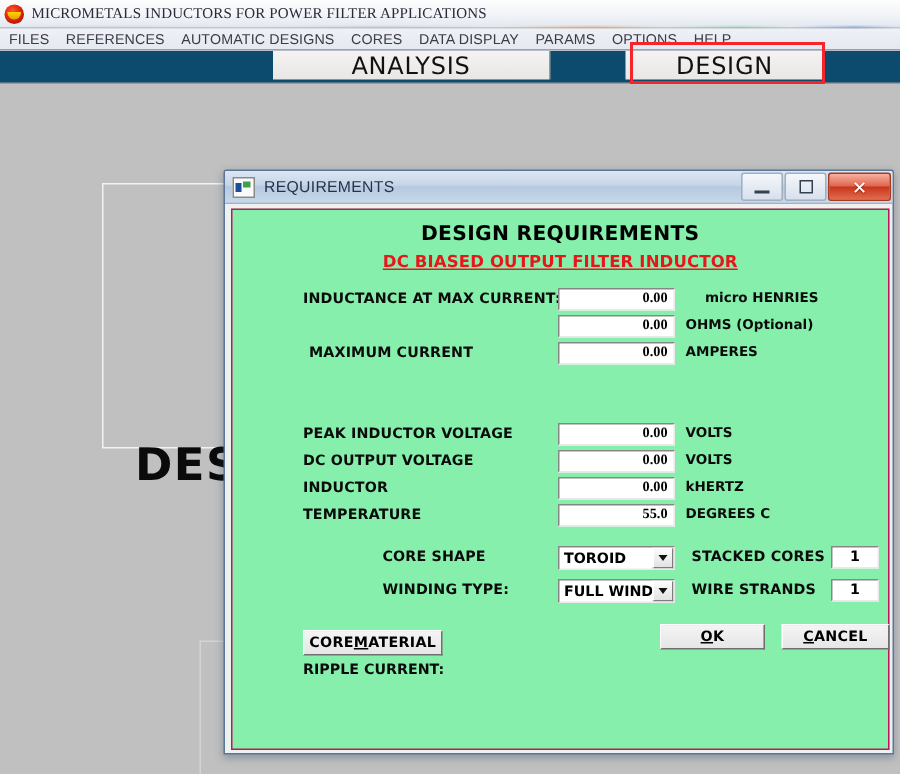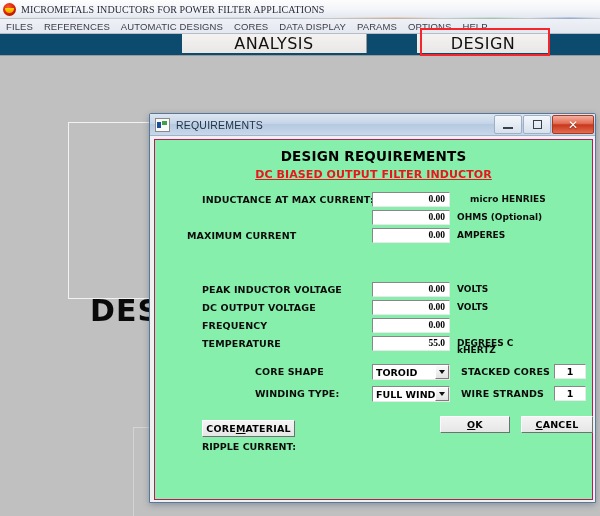--- a/index.html
+++ b/index.html
@@ -477,41 +477,41 @@
         <span class="finput" style="left:217px;">0.00</span>
         <span class="funit" style="left:302px;padding-left:13px;">micro HENRIES</span>
       </div>
 
       <div class="frow" style="top:70px;">
         <span class="finput" style="left:217px;">0.00</span>
         <span class="funit" style="left:302px;">OHMS (Optional)</span>
       </div>
 
       <div class="frow" style="top:88px;">
-        <span class="flabel" style="left:32px;">MAXIMUM CURRENT</span>
+        <span class="flabel" style="left:51px;">MAXIMUM CURRENT</span>
         <span class="finput" style="left:217px;">0.00</span>
         <span class="funit" style="left:302px;">AMPERES</span>
       </div>
 
       <div class="frow" style="top:142px;">
         <span class="flabel" style="left:47px;">PEAK INDUCTOR VOLTAGE</span>
         <span class="finput" style="left:217px;">0.00</span>
         <span class="funit" style="left:302px;">VOLTS</span>
       </div>
 
       <div class="frow" style="top:160px;">
         <span class="flabel" style="left:47px;">DC OUTPUT VOLTAGE</span>
         <span class="finput" style="left:217px;">0.00</span>
         <span class="funit" style="left:302px;">VOLTS</span>
       </div>
 
       <div class="frow" style="top:178px;">
-        <span class="flabel" style="left:47px;">FREQUENCY</span>
+        <span class="flabel" style="left:47px;">INDUCTOR</span>
         <span class="finput" style="left:217px;">0.00</span>
-        <span class="funit" style="left:302px;margin-top:25px;">kHERTZ</span>
+        <span class="funit" style="left:302px;">kHERTZ</span>
       </div>
 
       <div class="frow" style="top:196px;">
         <span class="flabel" style="left:47px;">TEMPERATURE</span>
         <span class="finput" style="left:217px;">55.0</span>
         <span class="funit" style="left:302px;">DEGREES C</span>
       </div>
 
       <div class="frow" style="top:224px;">
         <span class="flabel" style="left:100px;">CORE SHAPE</span>

